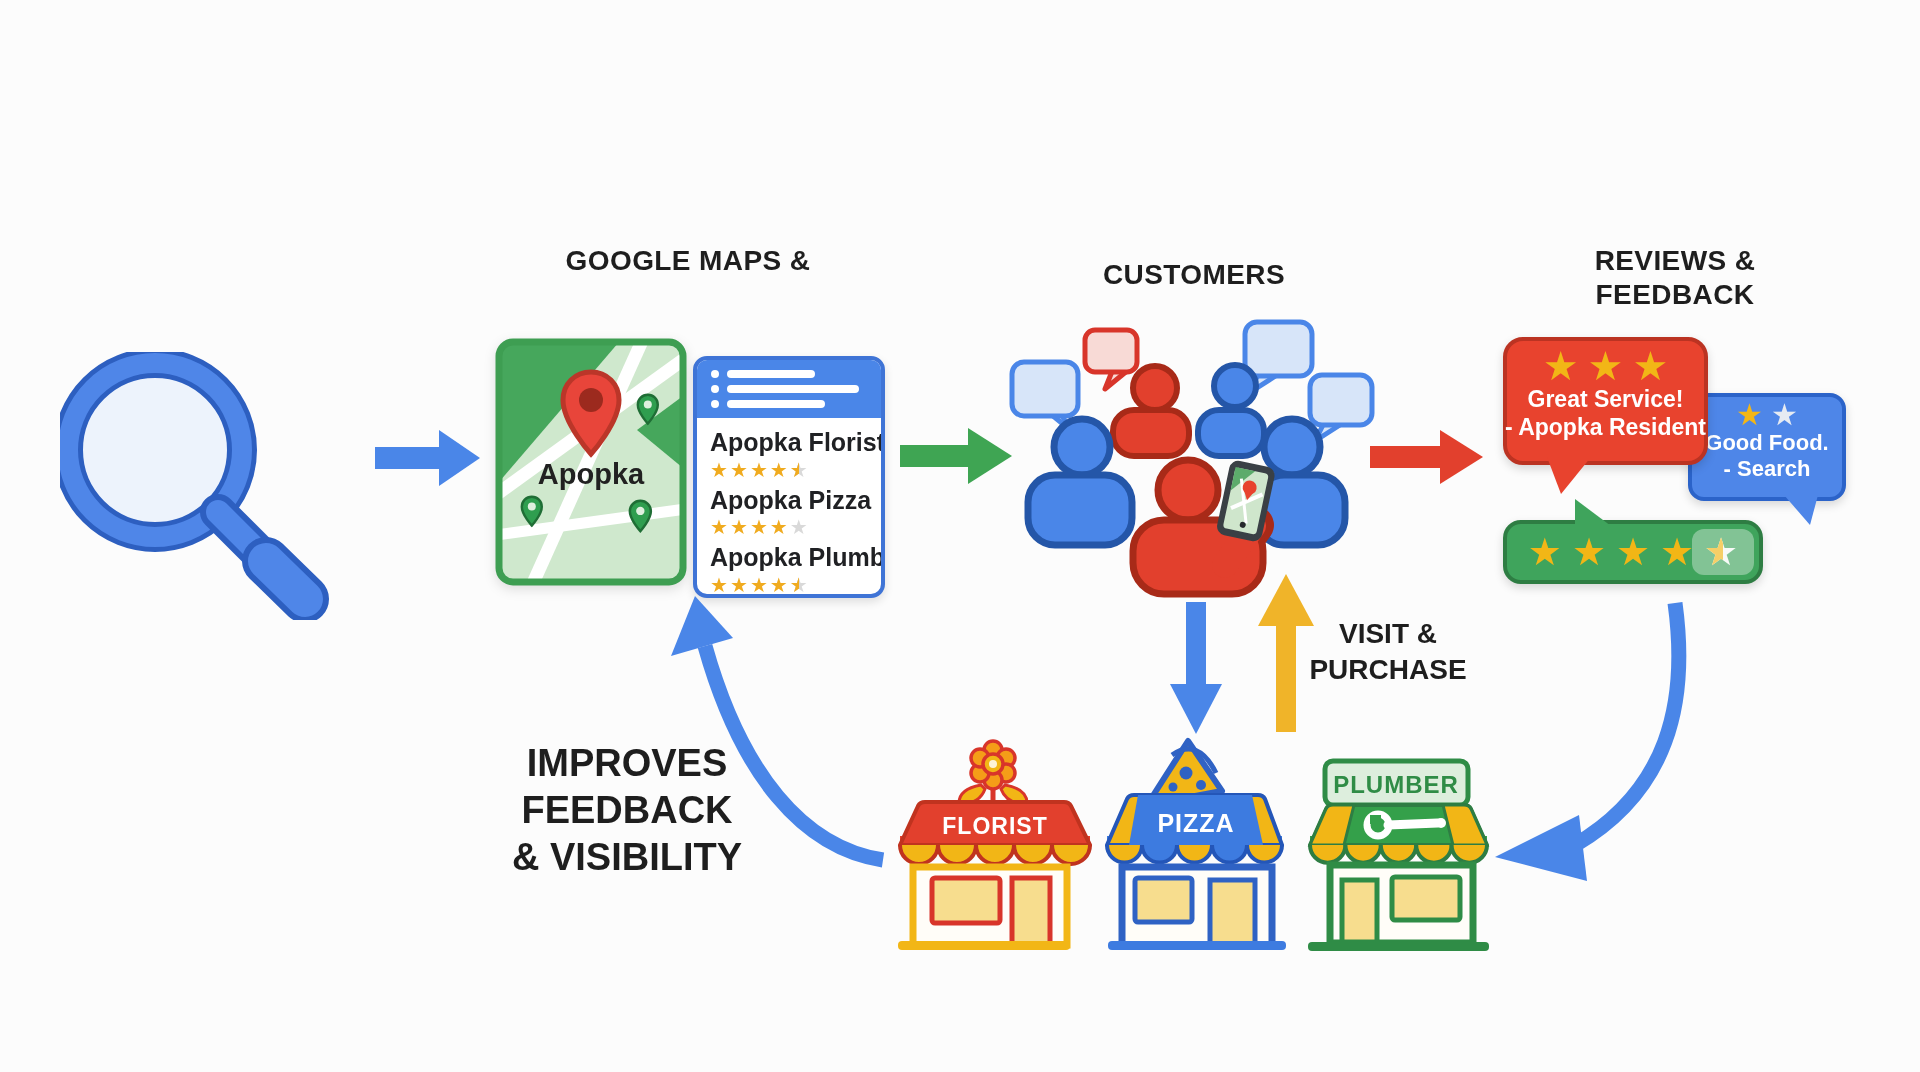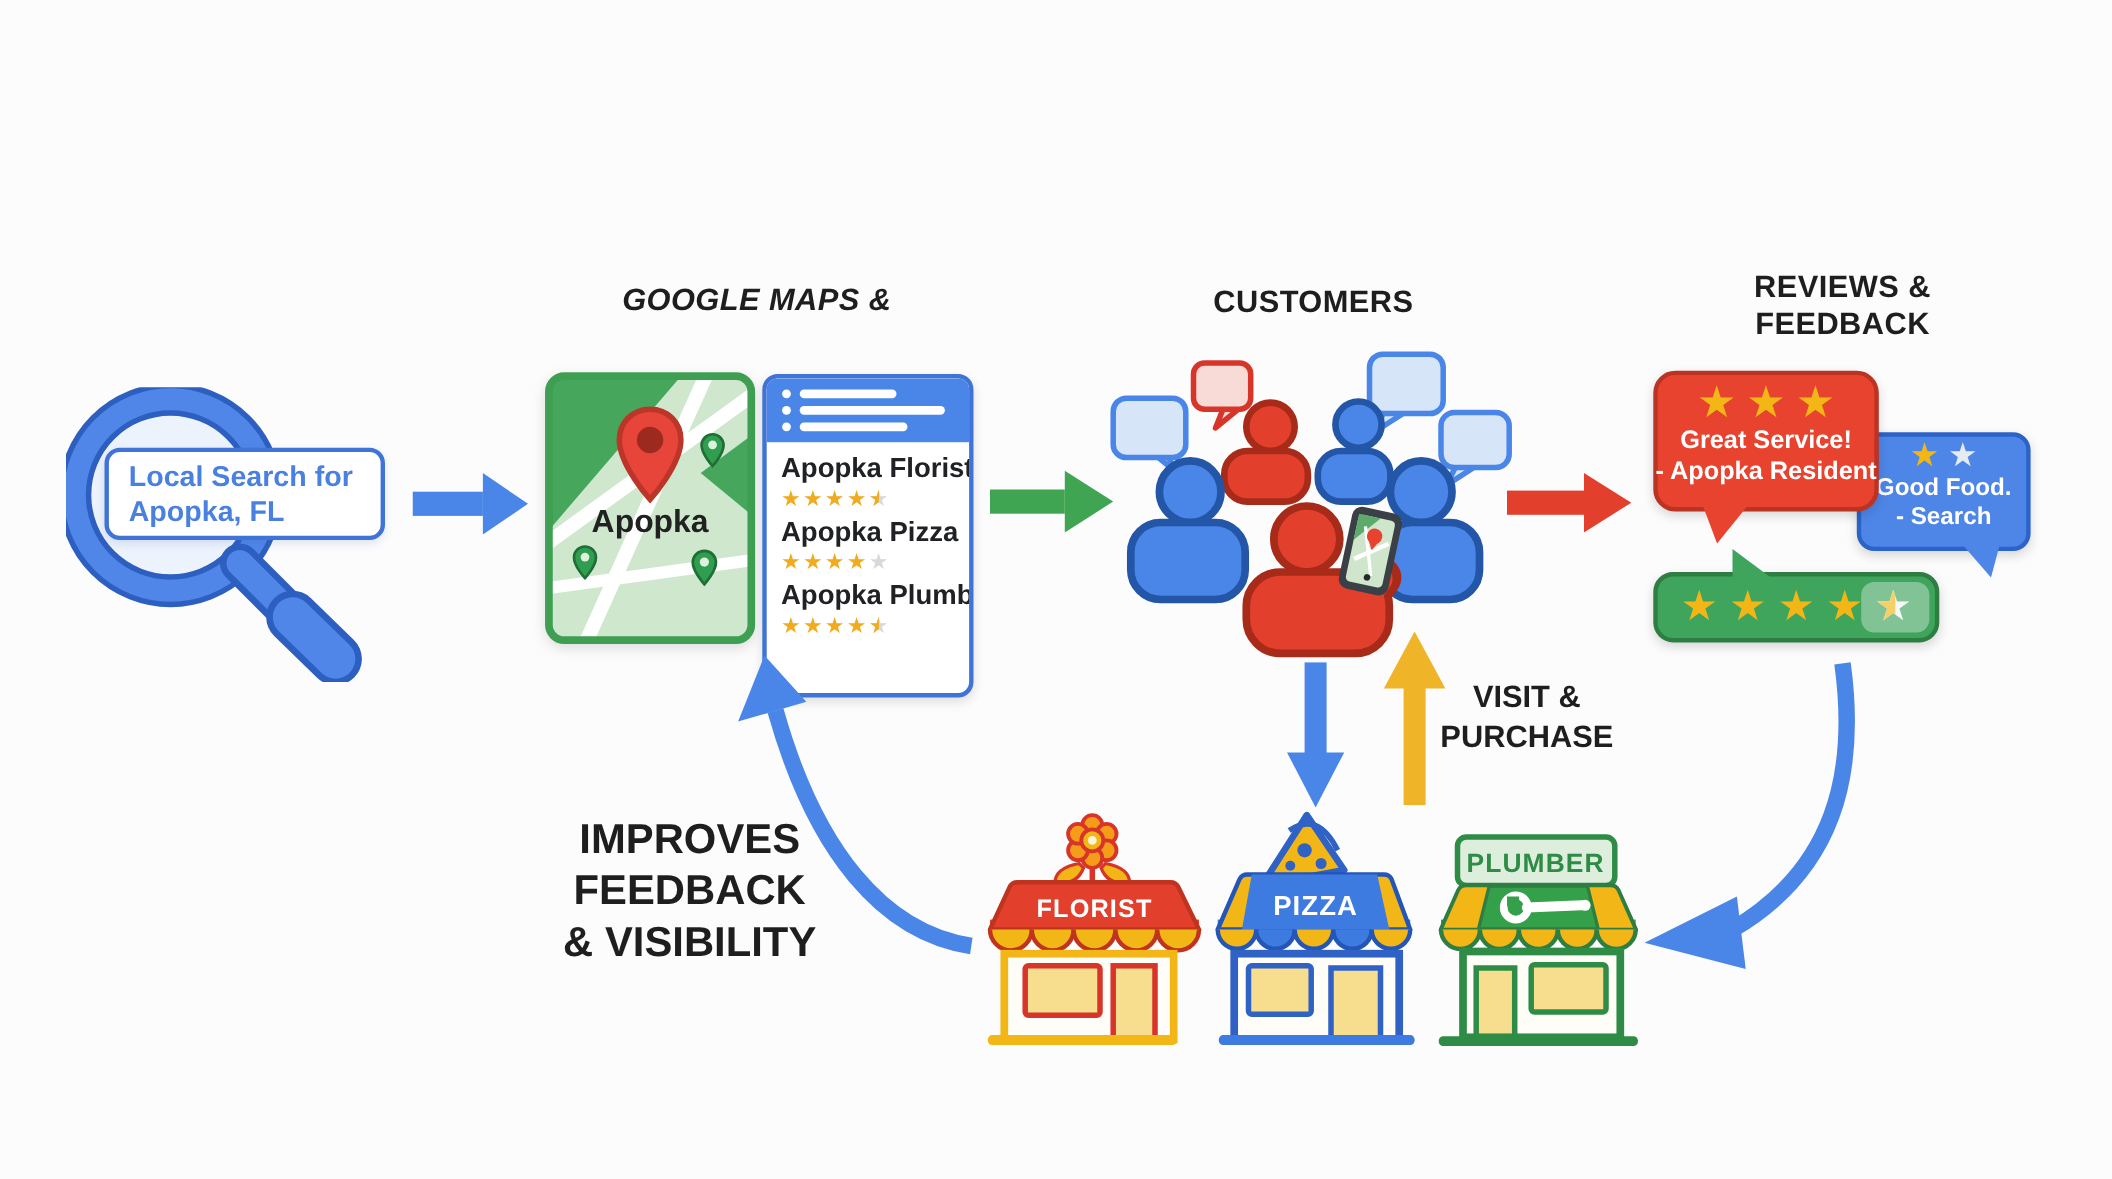--- a/index.html
+++ b/index.html
@@ -24,21 +24,21 @@
   
   .search-box{
     left:95px;top:407px;width:255px;height:84px;background:#ffffff;
     border:4px solid #3f74d6;border-radius:14px;box-sizing:border-box;
     display:flex;flex-direction:column;justify-content:center;padding-left:18px;
     box-shadow:0 3px 8px rgba(60,100,180,.15);
   }
   .search-box div{font-size:26px;font-weight:bold;color:#4a80e0;line-height:1.25;white-space:nowrap;}
   
   .results-card{
-    left:693px;top:340px;width:192px;height:294px;background:#ffffff;
+    left:693px;top:356px;width:192px;height:242px;background:#ffffff;
     border:4px solid #3f74d6;border-radius:14px;box-sizing:border-box;overflow:hidden;
     box-shadow:0 4px 10px rgba(0,0,0,.12);
   }
   .rc-header{height:58px;background:#4a86e8;box-sizing:border-box;padding:10px 0 0 14px;display:flex;flex-direction:column;gap:7px;}
   .rc-hrow{display:flex;align-items:center;gap:8px;}
   .rc-dot{width:8px;height:8px;border-radius:50%;background:#ffffff;flex:none;}
   .rc-bar{height:8px;border-radius:4px;background:#ffffff;}
   .rc-body{padding:11px 12px 0 13px;}
   .result-name{font-size:25px;font-weight:bold;color:#202124;line-height:1.1;white-space:nowrap;}
   
@@ -85,31 +85,27 @@
 
   <svg class="abs" style="left:60px;top:352px;" width="270" height="268" viewBox="0 0 270 268">
     <circle cx="95" cy="98" r="87" fill="#edf3fc" stroke="#2d5fc0" stroke-width="30"></circle>
     <circle cx="95" cy="98" r="87" fill="none" stroke="#4f86e8" stroke-width="20"></circle>
     <line x1="158" y1="160" x2="200" y2="202" stroke="#2d5fc0" stroke-width="36" stroke-linecap="round"></line>
     <line x1="158" y1="160" x2="200" y2="202" stroke="#4f86e8" stroke-width="24" stroke-linecap="round"></line>
     <line x1="206" y1="209" x2="245" y2="247" stroke="#2d5fc0" stroke-width="48" stroke-linecap="round"></line>
     <line x1="206" y1="209" x2="245" y2="247" stroke="#4f86e8" stroke-width="36" stroke-linecap="round"></line>
   </svg>
 
-  <div class="abs search-box">
-    <div>Local Search for</div>
-    <div>Apopka, FL</div>
-  </div>
 
   <svg class="abs" style="left:375px;top:430px;" width="105" height="56" viewBox="0 0 105 56">
     <rect x="0" y="17" width="64" height="22" fill="#4a86e8"></rect>
     <polygon points="64,0 105,28 64,56" fill="#4a86e8"></polygon>
   </svg>
 
-  <div class="abs section-heading" style="left:688px;top:256px;font-style:italic;">
+  <div class="abs section-heading" style="left:688px;top:244px;">
     <div>GOOGLE MAPS &amp;</div>
   </div>
 
   <svg class="abs" style="left:495px;top:338px;filter:drop-shadow(0 4px 6px rgba(0,0,0,.12));" width="192" height="248" viewBox="0 0 192 248">
     <defs>
         <clipPath id="mapclip">
           <rect x="4" y="4" width="184" height="240" rx="14"></rect>
         </clipPath>
       </defs>
     <rect x="4" y="4" width="184" height="240" rx="14" fill="#cfe8cd"></rect>

